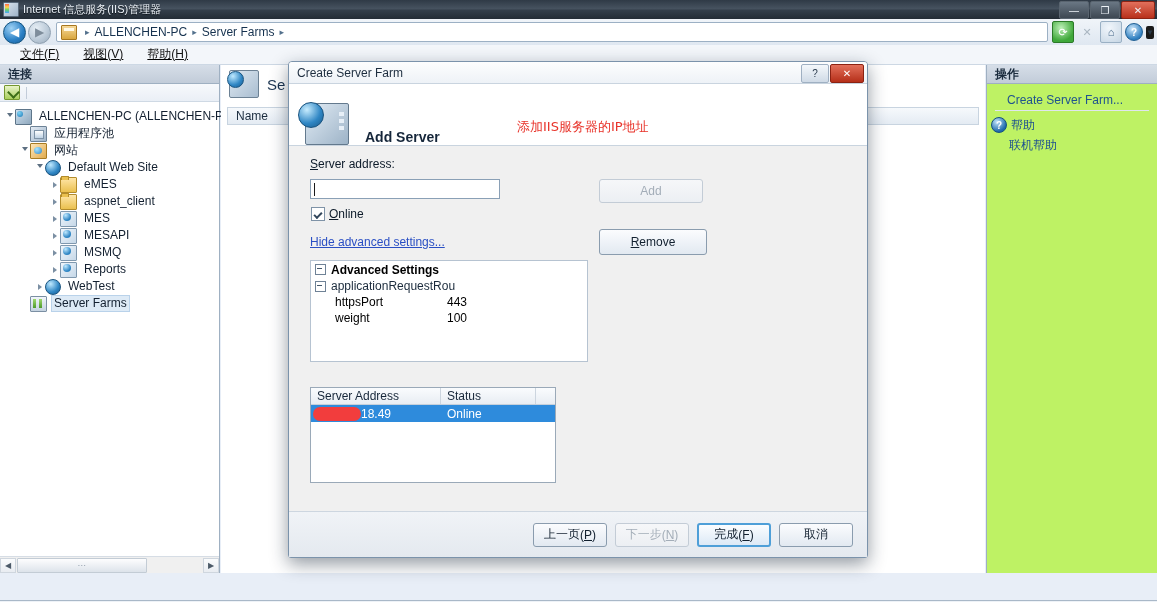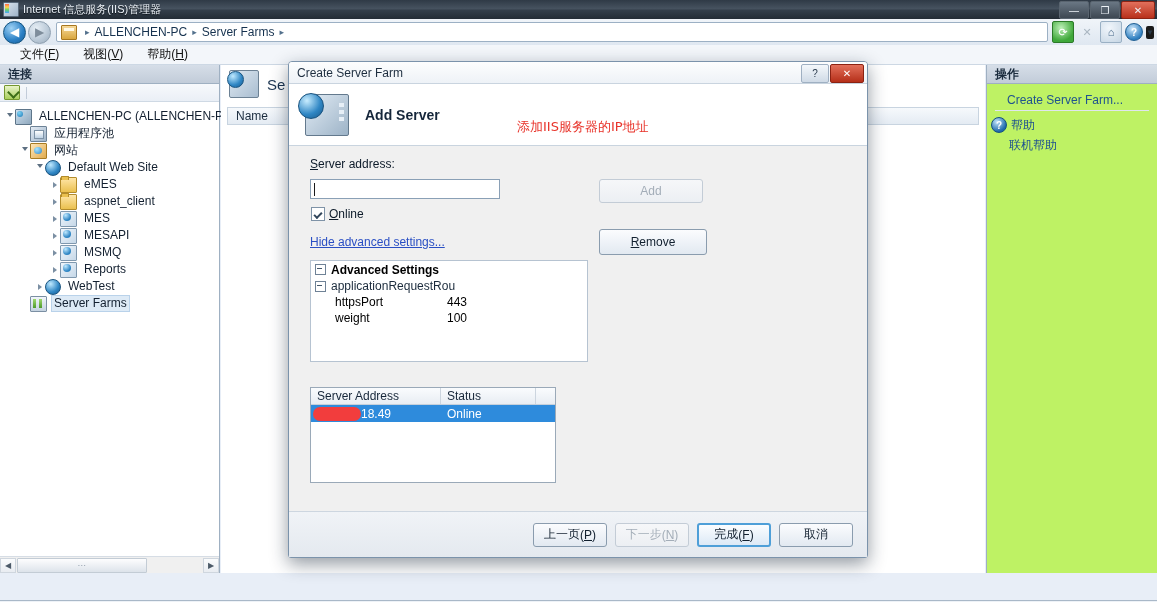--- a/index.html
+++ b/index.html
@@ -56,21 +56,21 @@
   .aicon.refresh{background:radial-gradient(circle at 40% 30%,#bdf0b8,#3fa83a 70%);border:1px solid #2c7a29;color:#fff;}
   .aicon.stop{color:#aab6c1;}
   .aicon.home{background:radial-gradient(circle at 40% 30%,#f1f6fb,#c6d6e4);border:1px solid #9ab0c4;color:#4b6c8c;}
   .aicon.help{background:radial-gradient(circle at 40% 30%,#cfe8fb,#2f7fc0 70%);border:1px solid #1d5e93;color:#fff;border-radius:50%;width:16px;height:16px;font-weight:bold;font-size:10px;}
   .aicon.caret{color:#2a3a4a;font-size:8px;width:8px;}
 
   
   .menubar{
     position:absolute;left:0;top:45px;width:1157px;height:20px;
     background:#f3f6fa;border-bottom:1px solid #cdd8e4;
-    display:flex;align-items:center;padding-left:8px;box-sizing:border-box;
+    display:flex;align-items:center;padding-left:8px;box-sizing:border-box;text-decoration:underline;
   }
   .menuitem{padding:2px 12px;font-size:12px;color:#111;}
   .menuitem u{text-decoration:underline;}
 
   
   .body{position:absolute;left:0;top:65px;width:1157px;height:508px;background:#e8eef7;}
   .pane-left{position:absolute;left:0;top:0;width:220px;height:508px;background:#fff;border-right:1px solid #9fb0c2;box-sizing:border-box;}
   .pane-mid{position:absolute;left:221px;top:0;width:764px;height:508px;background:#fff;box-sizing:border-box;}
   .pane-right{position:absolute;left:986px;top:0;width:171px;height:508px;background:#bef264;border-left:1px solid #9fb0c2;box-sizing:border-box;}
 
@@ -174,21 +174,21 @@
     display:flex;align-items:center;padding-left:8px;box-sizing:border-box;position:relative;}
   .dlg-title-text{font-size:12px;color:#1d2d3f;}
   .dlg-tbtns{position:absolute;right:3px;top:2px;display:flex;gap:1px;}
   .dlg-tbtn{width:26px;height:17px;border:1px solid #9fb0c2;border-radius:2px;
     background:linear-gradient(to bottom,#f4f8fb,#cfdae6);color:#27394c;font-size:10px;
     display:flex;align-items:center;justify-content:center;}
   .dlg-tbtn.close{width:32px;background:linear-gradient(to bottom,#e3705b,#b52f19);
     border-color:#8b2212;color:#fff;}
 
   .dlg-banner{height:62px;background:#fff;border-bottom:1px solid #c9d4df;
-    display:flex;align-items:center;padding-left:16px;box-sizing:border-box;position:relative;}
+    display:flex;align-items:flex-end;padding-left:16px;box-sizing:border-box;position:relative;}
   .banner-ico{width:42px;height:40px;position:relative;flex:0 0 auto;margin-right:16px;
     background:linear-gradient(135deg,#e2ecf5,#9db3c7);border:1px solid #63798d;border-radius:2px;}
   .banner-ico:after{content:"";position:absolute;left:-8px;top:-2px;width:24px;height:24px;border-radius:50%;
     background:radial-gradient(circle at 33% 28%,#c8edff,#2f86c4 58%,#195888);border:1px solid #17527f;}
   .banner-ico:before{content:"";position:absolute;right:4px;top:8px;width:5px;height:4px;background:#e7eff7;
     box-shadow:0 7px 0 #e7eff7, 0 14px 0 #e7eff7;}
   .banner-title{font-size:14px;font-weight:bold;color:#15263a;}
   .banner-note{position:absolute;left:228px;top:34px;color:#e8332a;font-size:13px;
     font-family:"DejaVu Sans",sans-serif;}
 

